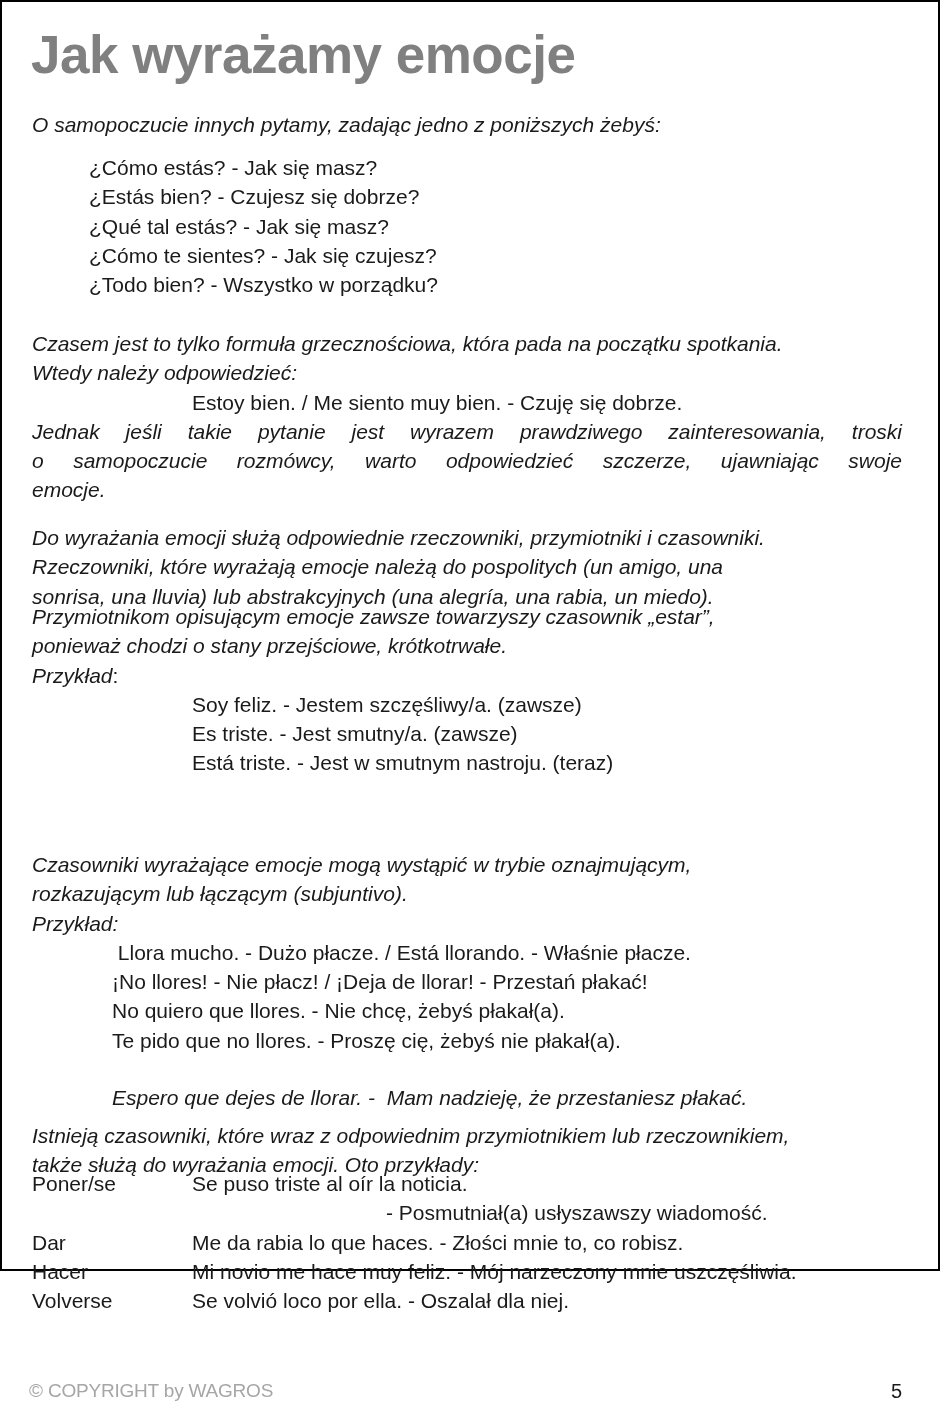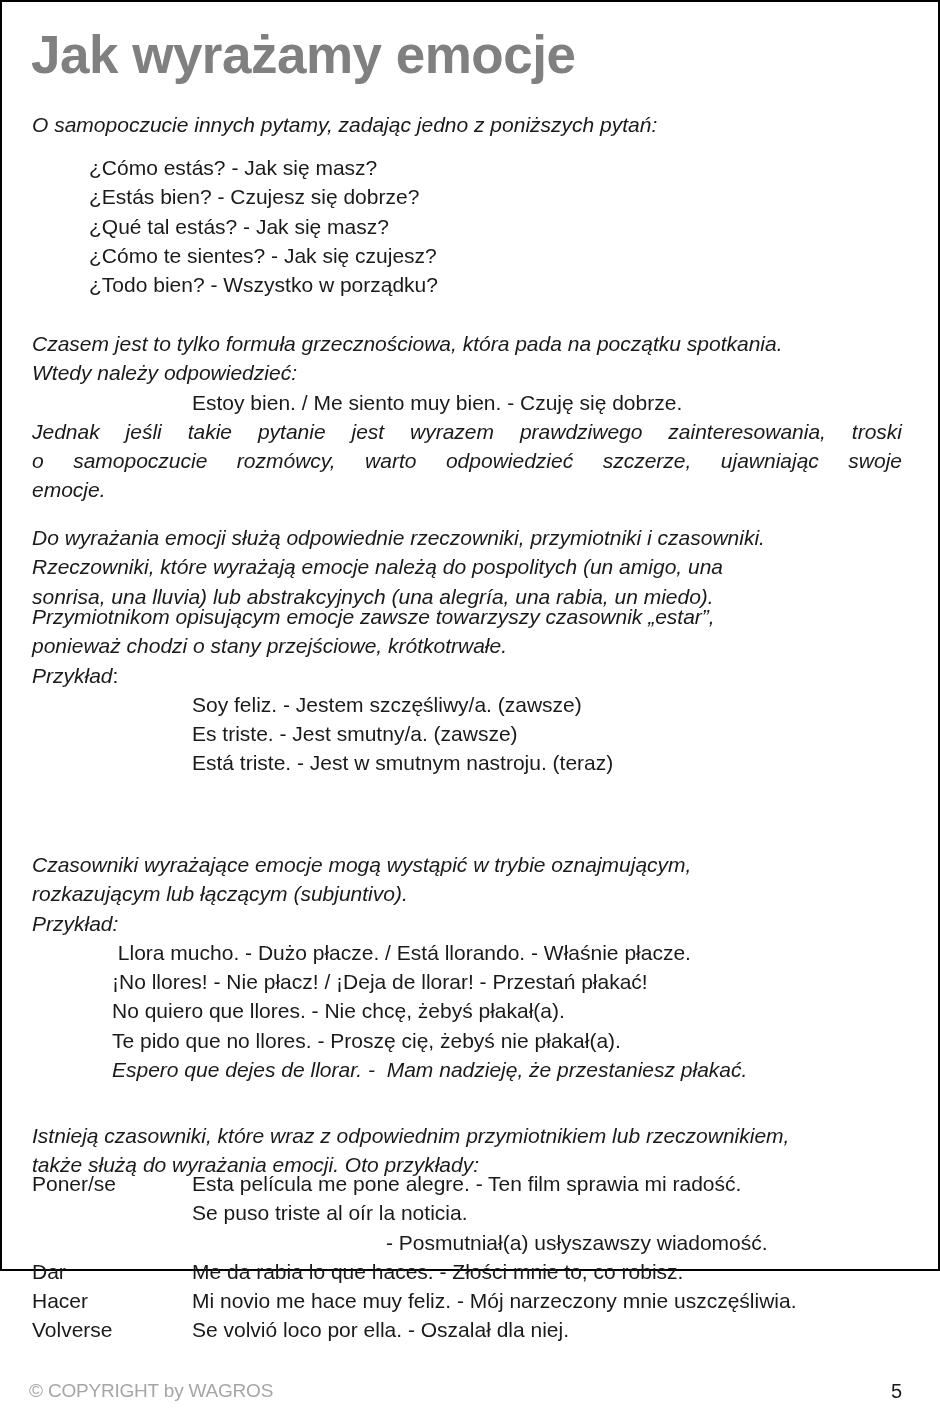--- a/index.html
+++ b/index.html
@@ -76,21 +76,21 @@
     }
   </style>
 </head>
 <body>
 
 <div class="page">
 
   <h1 class="title">Jak wyrażamy emocje</h1>
 
   <div class="block" style="top:108px;">
-    <span class="line it">O samopoczucie innych pytamy, zadając jedno z poniższych pytań:</span>
+    <span class="line it">O samopoczucie innych pytamy, zadając jedno z poniższych żebyś:</span>
   </div>
 
   <div class="block indent-q" style="top:151px;">
     <span class="line">¿Cómo estás? - Jak się masz?</span>
     <span class="line">¿Estás bien? - Czujesz się dobrze?</span>
     <span class="line">¿Qué tal estás? - Jak się masz?</span>
     <span class="line">¿Cómo te sientes? - Jak się czujesz?</span>
     <span class="line">¿Todo bien? - Wszystko w porządku?</span>
   </div>
 
@@ -121,33 +121,32 @@
   </div>
 
   <div class="block" style="top:848px;">
     <span class="line it">Czasowniki wyrażające emocje mogą wystąpić w trybie oznajmującym,</span>
     <span class="line it">rozkazującym lub łączącym (subjuntivo).</span>
     <span class="line it">Przykład:</span>
     <span class="line indent-cry" style="white-space:pre;"> Llora mucho. - Dużo płacze. / Está llorando. - Właśnie płacze.</span>
     <span class="line indent-cry">¡No llores! - Nie płacz! / ¡Deja de llorar! - Przestań płakać!</span>
     <span class="line indent-cry">No quiero que llores. - Nie chcę, żebyś płakał(a).</span>
     <span class="line indent-cry">Te pido que no llores. - Proszę cię, żebyś nie płakał(a).</span>
-    <span class="line indent-cry it" style="white-space:pre;">Espero que dejes de llorar. -  Mam nadzieję, że przestaniesz płakać.</span>
+    <span class="line indent-cry it" style="white-space:pre;margin-top:28px;">Espero que dejes de llorar. -  Mam nadzieję, że przestaniesz płakać.</span>
   </div>
 
   <div class="block" style="top:1119px;">
     <span class="line it">Istnieją czasowniki, które wraz z odpowiednim przymiotnikiem lub rzeczownikiem,</span>
     <span class="line it">także służą do wyrażania emocji. Oto przykłady:</span>
   </div>
 
   <div class="verb-table">
     <div class="verb-row">
       <span class="verb-name">Poner/se</span>
       <span class="verb-ex">
-        <span class="line">Esta película me pone alegre. - Ten film sprawia mi radość.</span>
         <span class="line">Se puso triste al oír la noticia.</span>
         <span class="line verb-sub">- Posmutniał(a) usłyszawszy wiadomość.</span>
       </span>
     </div>
     <div class="verb-row">
       <span class="verb-name">Dar</span>
       <span class="verb-ex line">Me da rabia lo que haces. - Złości mnie to, co robisz.</span>
     </div>
     <div class="verb-row">
       <span class="verb-name">Hacer</span>

